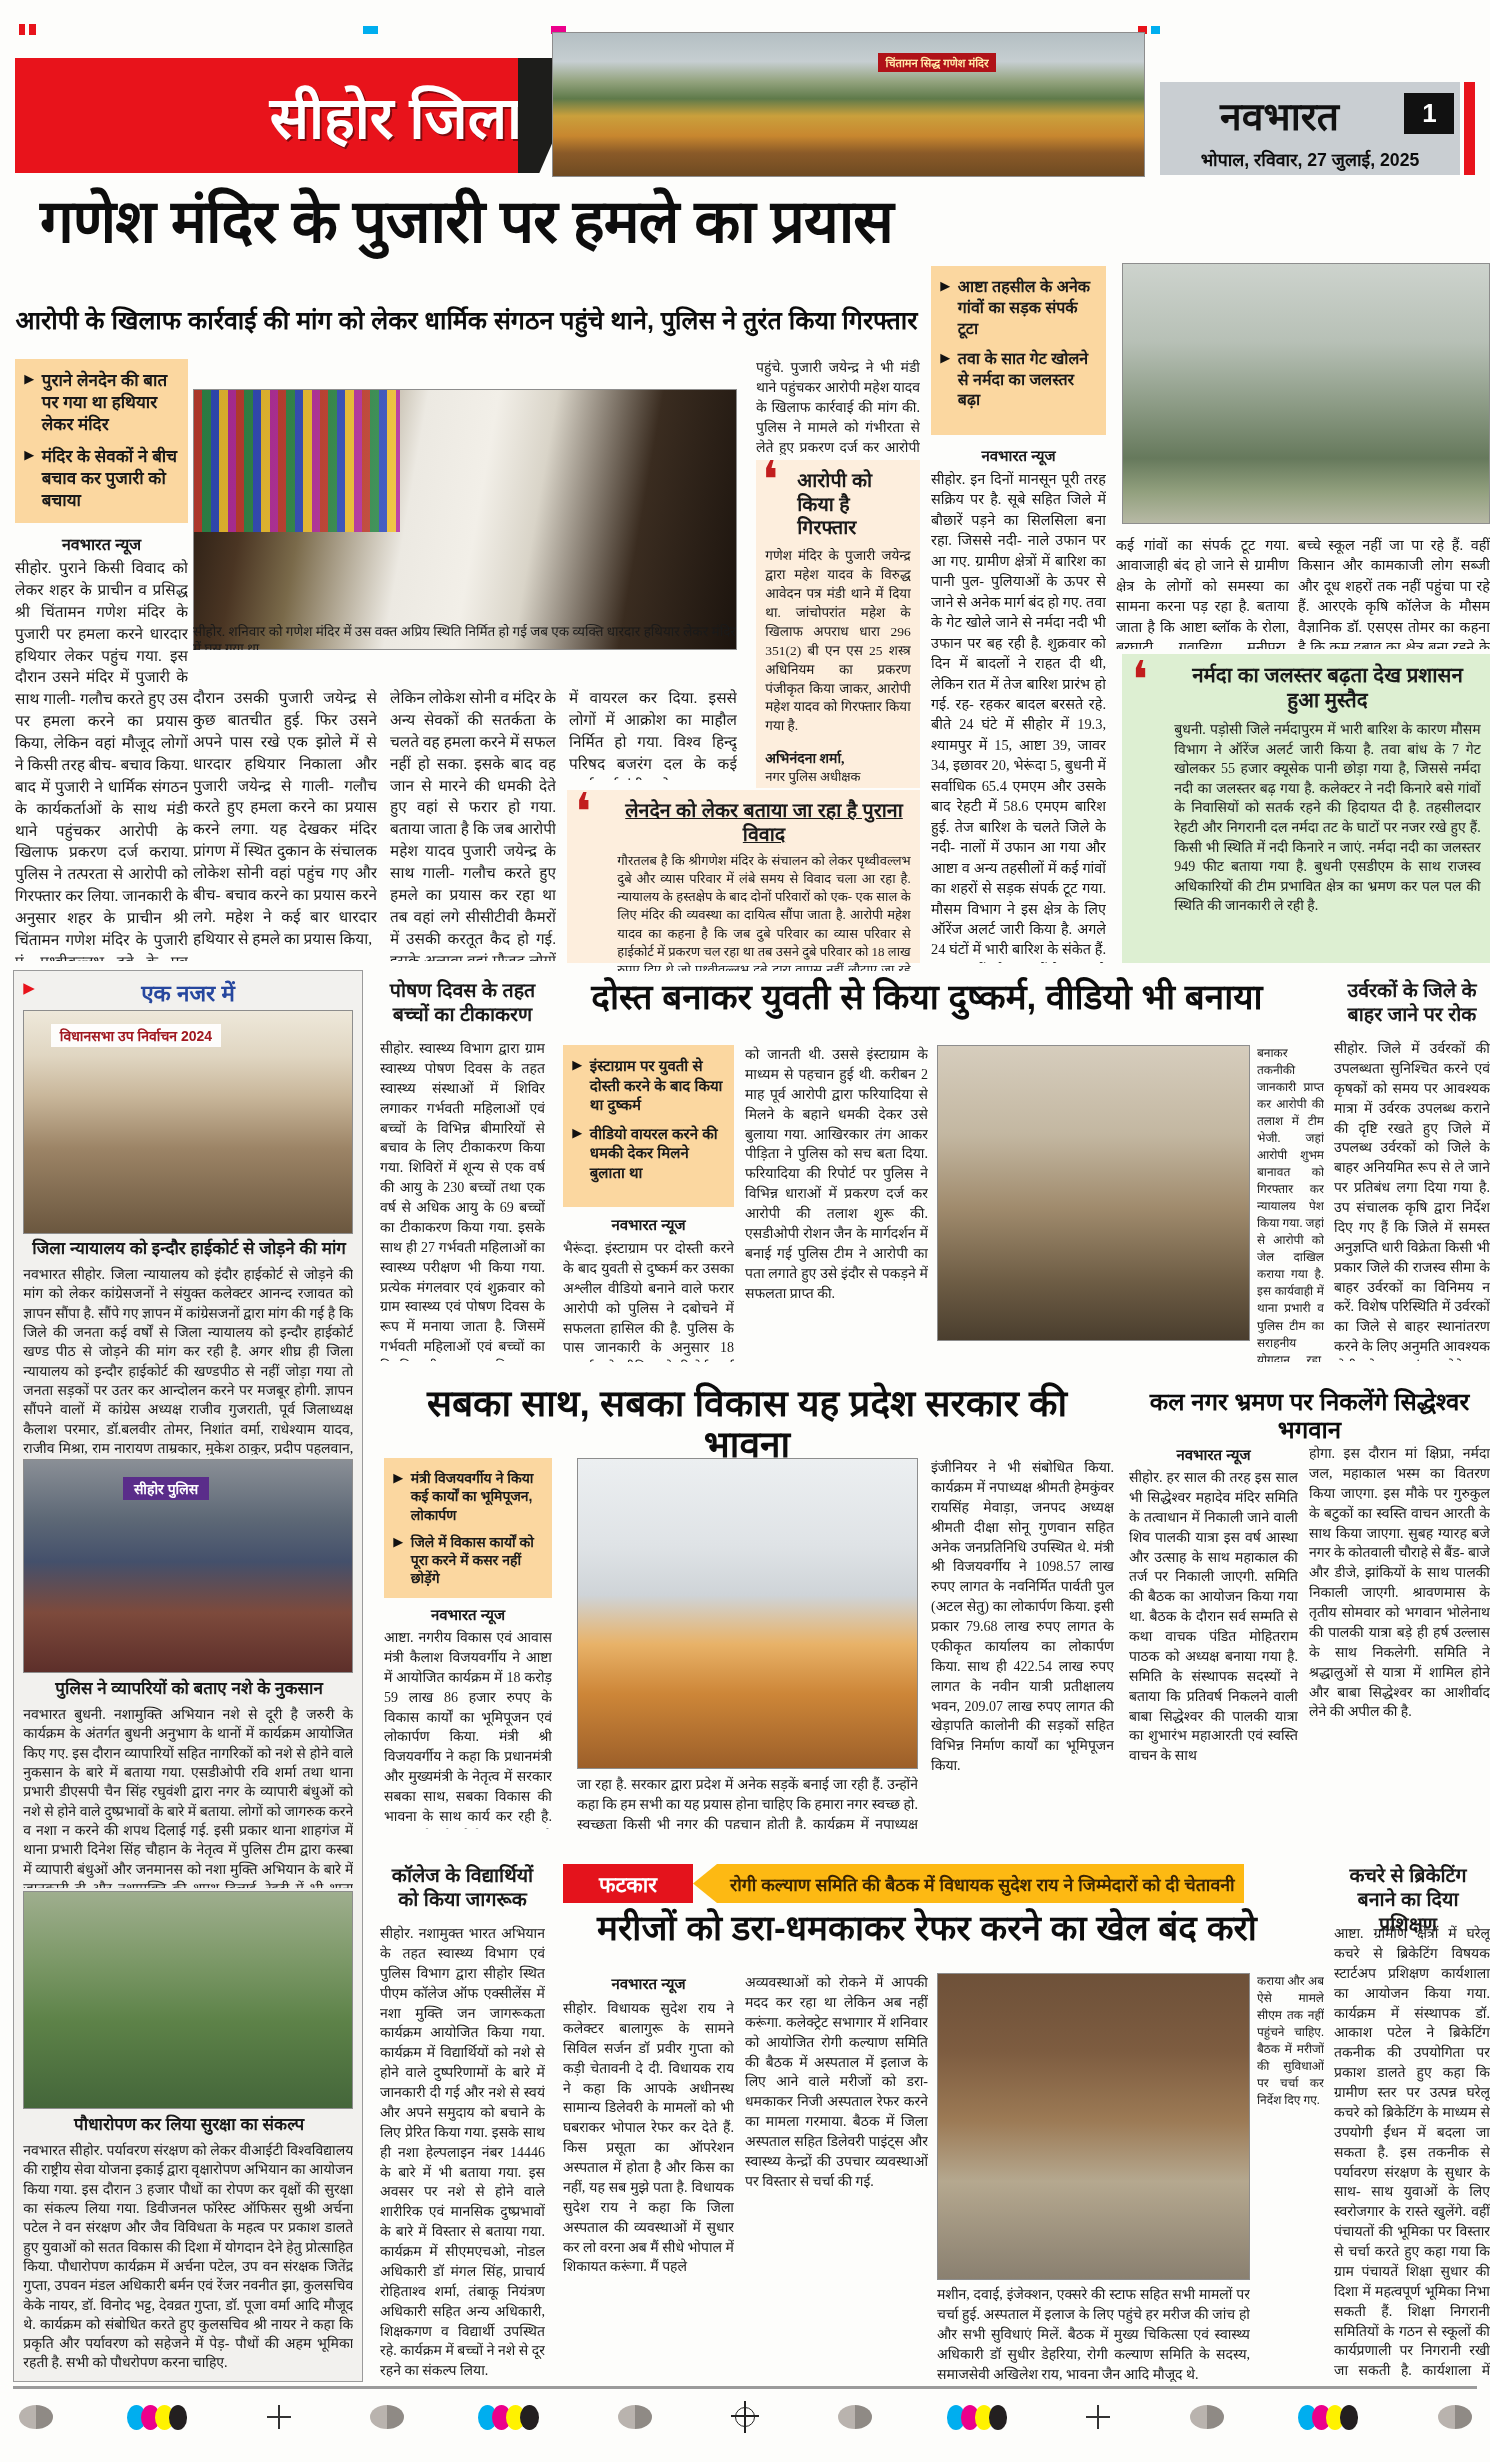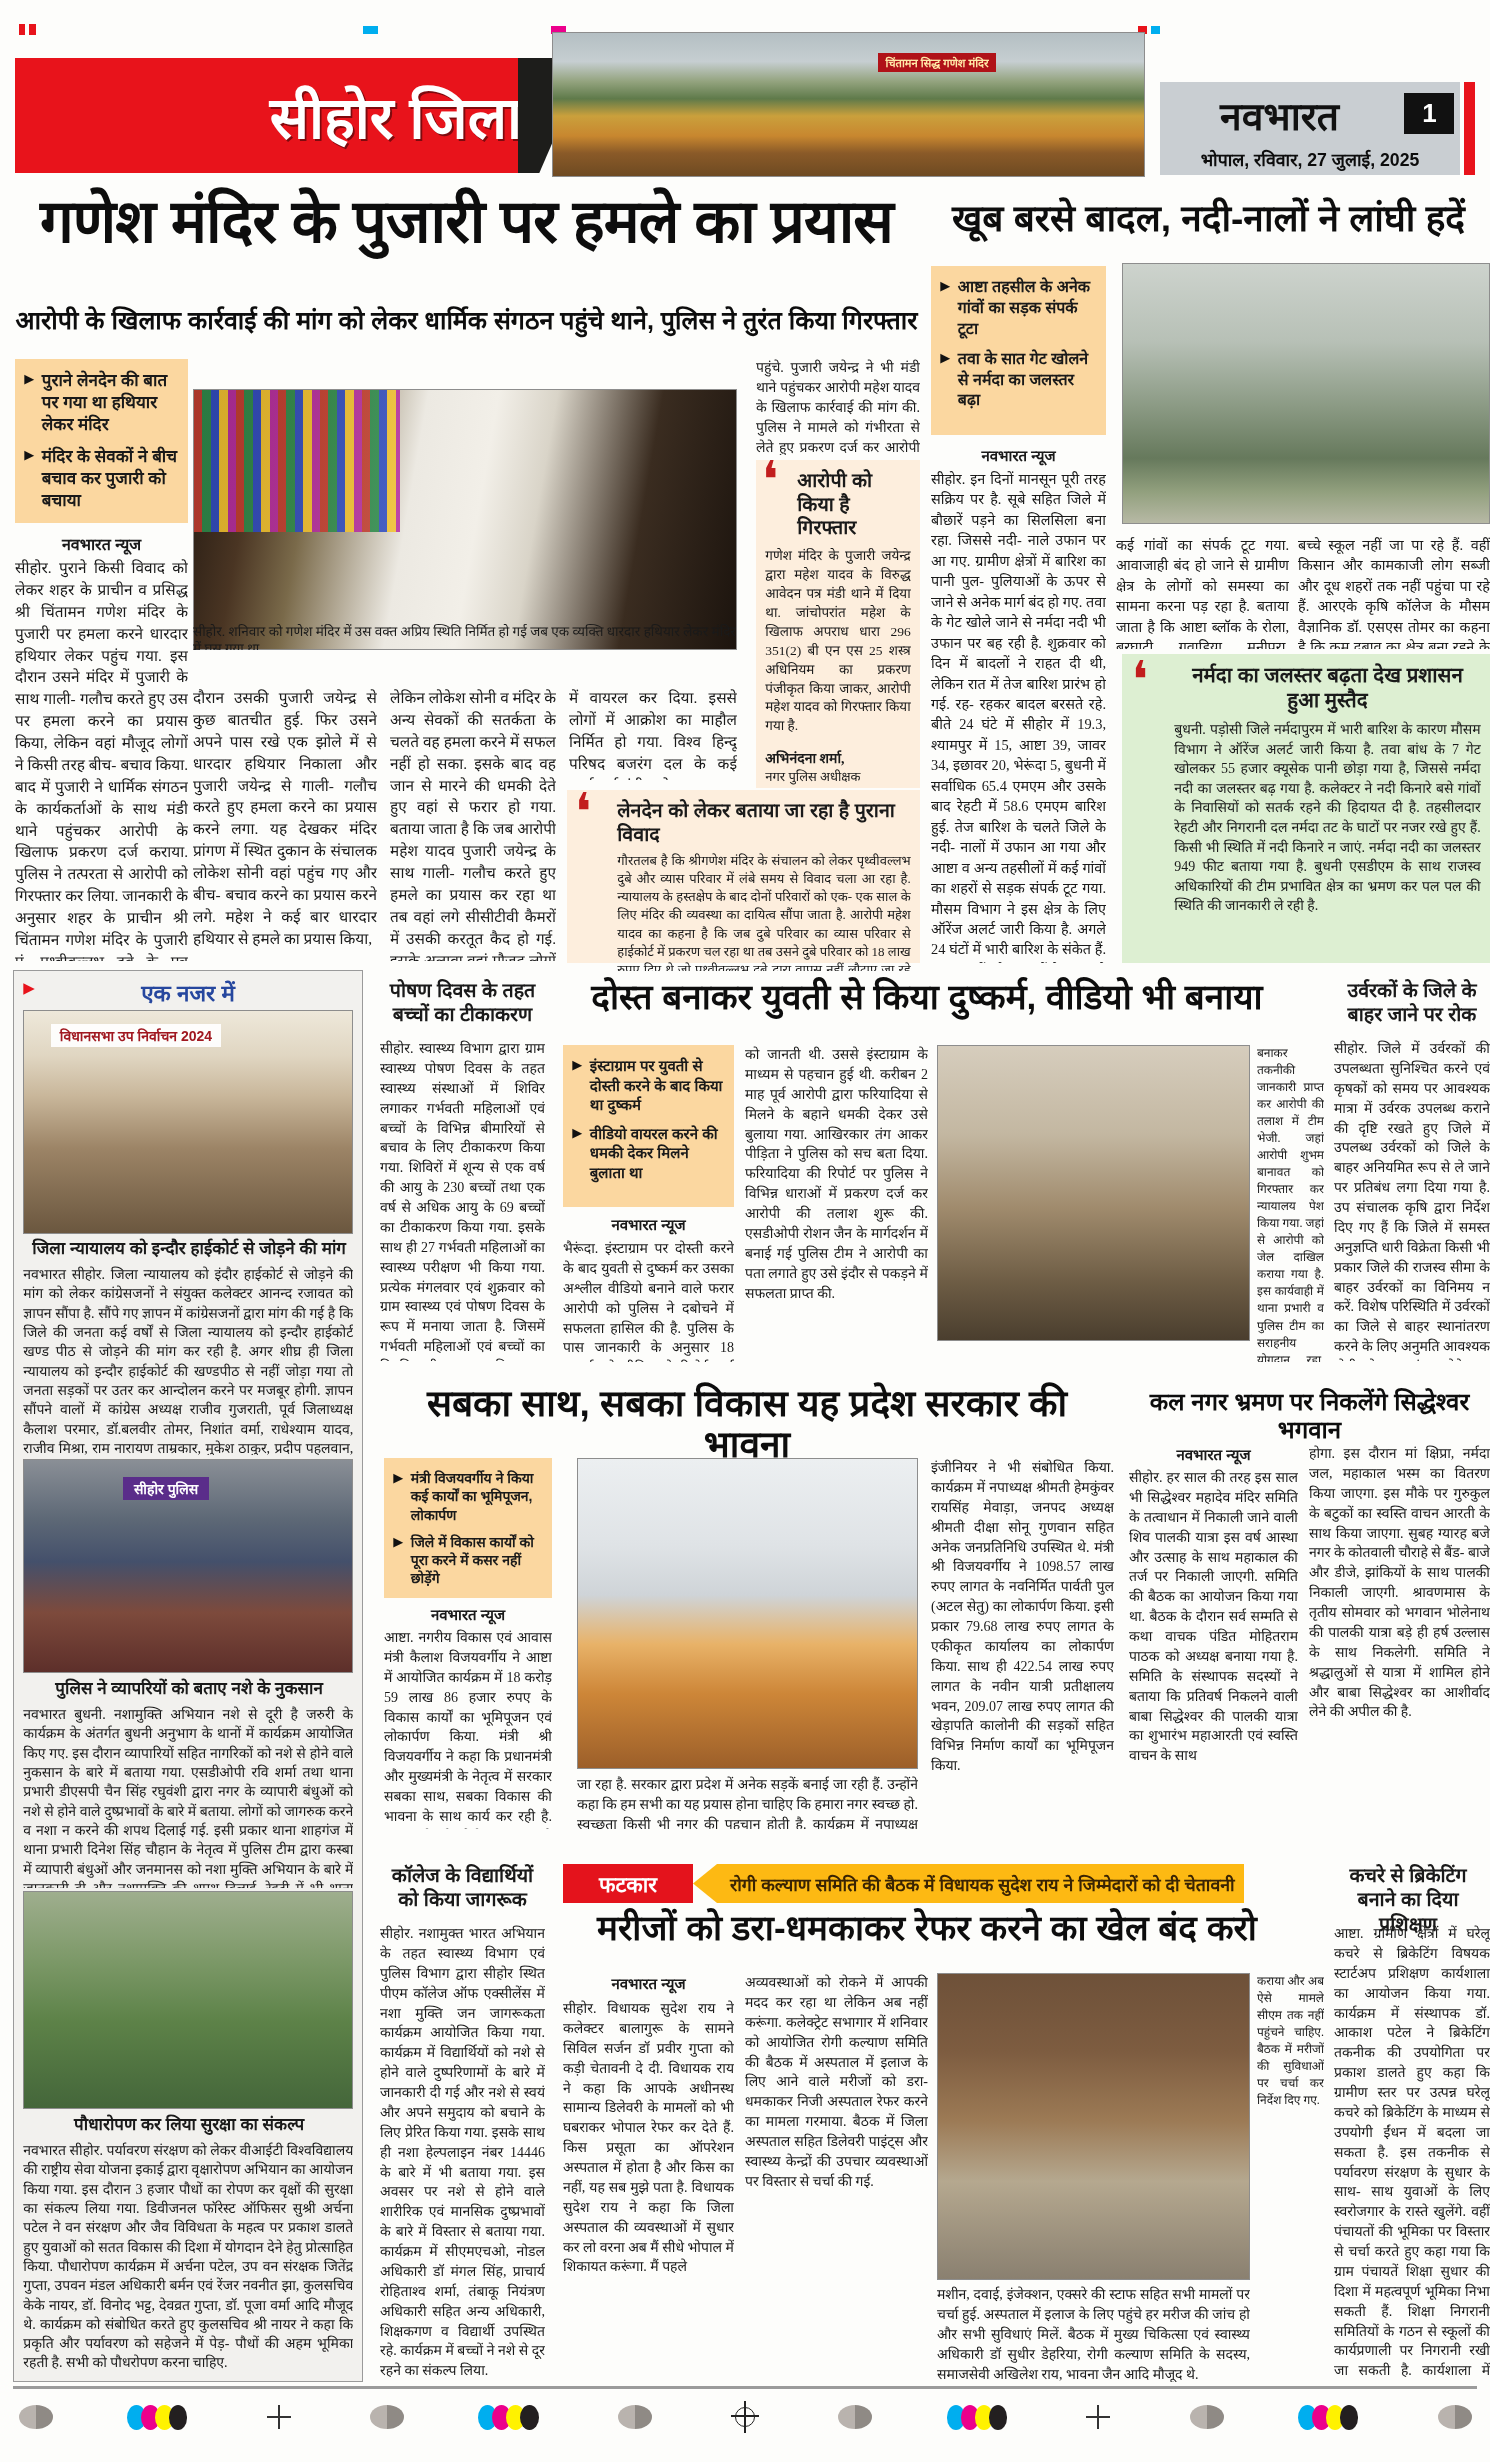--- a/index.html
+++ b/index.html
@@ -116,25 +116,24 @@
   <div class="abs qbox" style="left:756px;top:460px;width:164px;height:328px;">
     <span class="qmark" style="position:absolute;left:5.6px;top:1.9px;">❛</span>
     <div class="qtitle" style="margin-left:32px;min-height:52px;">आरोपी को किया है गिरफ्तार</div>
     <div class="qbody" style="margin-top:7.5px;height:197px;">गणेश मंदिर के पुजारी जयेन्द्र द्वारा महेश यादव के विरुद्ध आवेदन पत्र मंडी थाने में दिया था. जांचोपरांत महेश के खिलाफ अपराध धारा 296 351(2) बी एन एस 25 शस्त्र अधिनियम का प्रकरण पंजीकृत किया जाकर, आरोपी महेश यादव को गिरफ्तार किया गया है.</div>
     <div style="font-weight:bold;font-size:14px;margin-top:3.7px;font-family:Liberation Serif, serif;">अभिनंदना शर्मा,</div>
     <div style="font-size:13px;">नगर पुलिस अधीक्षक</div>
   </div>
 
   <div class="abs qbox" style="left:567px;top:790px;width:353px;height:173px;">
     <span class="qmark" style="position:absolute;left:7.5px;top:3.7px;">❛</span>
-    <div class="qtitle" style="text-align:left;margin-left:41px;">लेनदेन को लेकर बताया जा रहा है पुराना विवाद</div>
+    <div class="qtitle" style="text-align:center;margin-left:41px;text-decoration:underline;">लेनदेन को लेकर बताया जा रहा है पुराना विवाद</div>
     <div class="qbody" style="margin-left:41px;margin-top:5.6px;height:119px;font-size:13px;">गौरतलब है कि श्रीगणेश मंदिर के संचालन को लेकर पृथ्वीवल्लभ दुबे और व्यास परिवार में लंबे समय से विवाद चला आ रहा है. न्यायालय के हस्तक्षेप के बाद दोनों परिवारों को एक- एक साल के लिए मंदिर की व्यवस्था का दायित्व सौंपा जाता है. आरोपी महेश यादव का कहना है कि जब दुबे परिवार का व्यास परिवार से हाईकोर्ट में प्रकरण चल रहा था तब उसने दुबे परिवार को 18 लाख रुपए दिए थे जो पृथ्वीवल्लभ दुबे द्वारा वापस नहीं लौटाए जा रहे थे. आज भी वह अपने पैसों का तकाजा करने मंदिर गया था, लेकिन जयेन्द्र ने रुपए लौटाने से इंकार कर दिया था.</div>
   </div>
 
-  <div class="abs hl" style="left:927px;top:199px;width:563px;font-size:37px;line-height:1.1;">खूब बरसे बादल, नदी-नालों ने लांघी हदें</div>
 
   <div class="abs obox" style="left:931px;top:266px;width:175px;height:169px;">
     <div class="bullet-row">
       <span class="bullet-ic">▶</span>
       <span class="bullet-tx" style="font-size:16px;">आष्टा तहसील के अनेक गांवों का सड़क संपर्क टूटा</span>
     </div>
     <div class="bullet-row">
       <span class="bullet-ic">▶</span>
       <span class="bullet-tx" style="font-size:16px;">तवा के सात गेट खोलने से नर्मदा का जलस्तर बढ़ा</span>
     </div>

